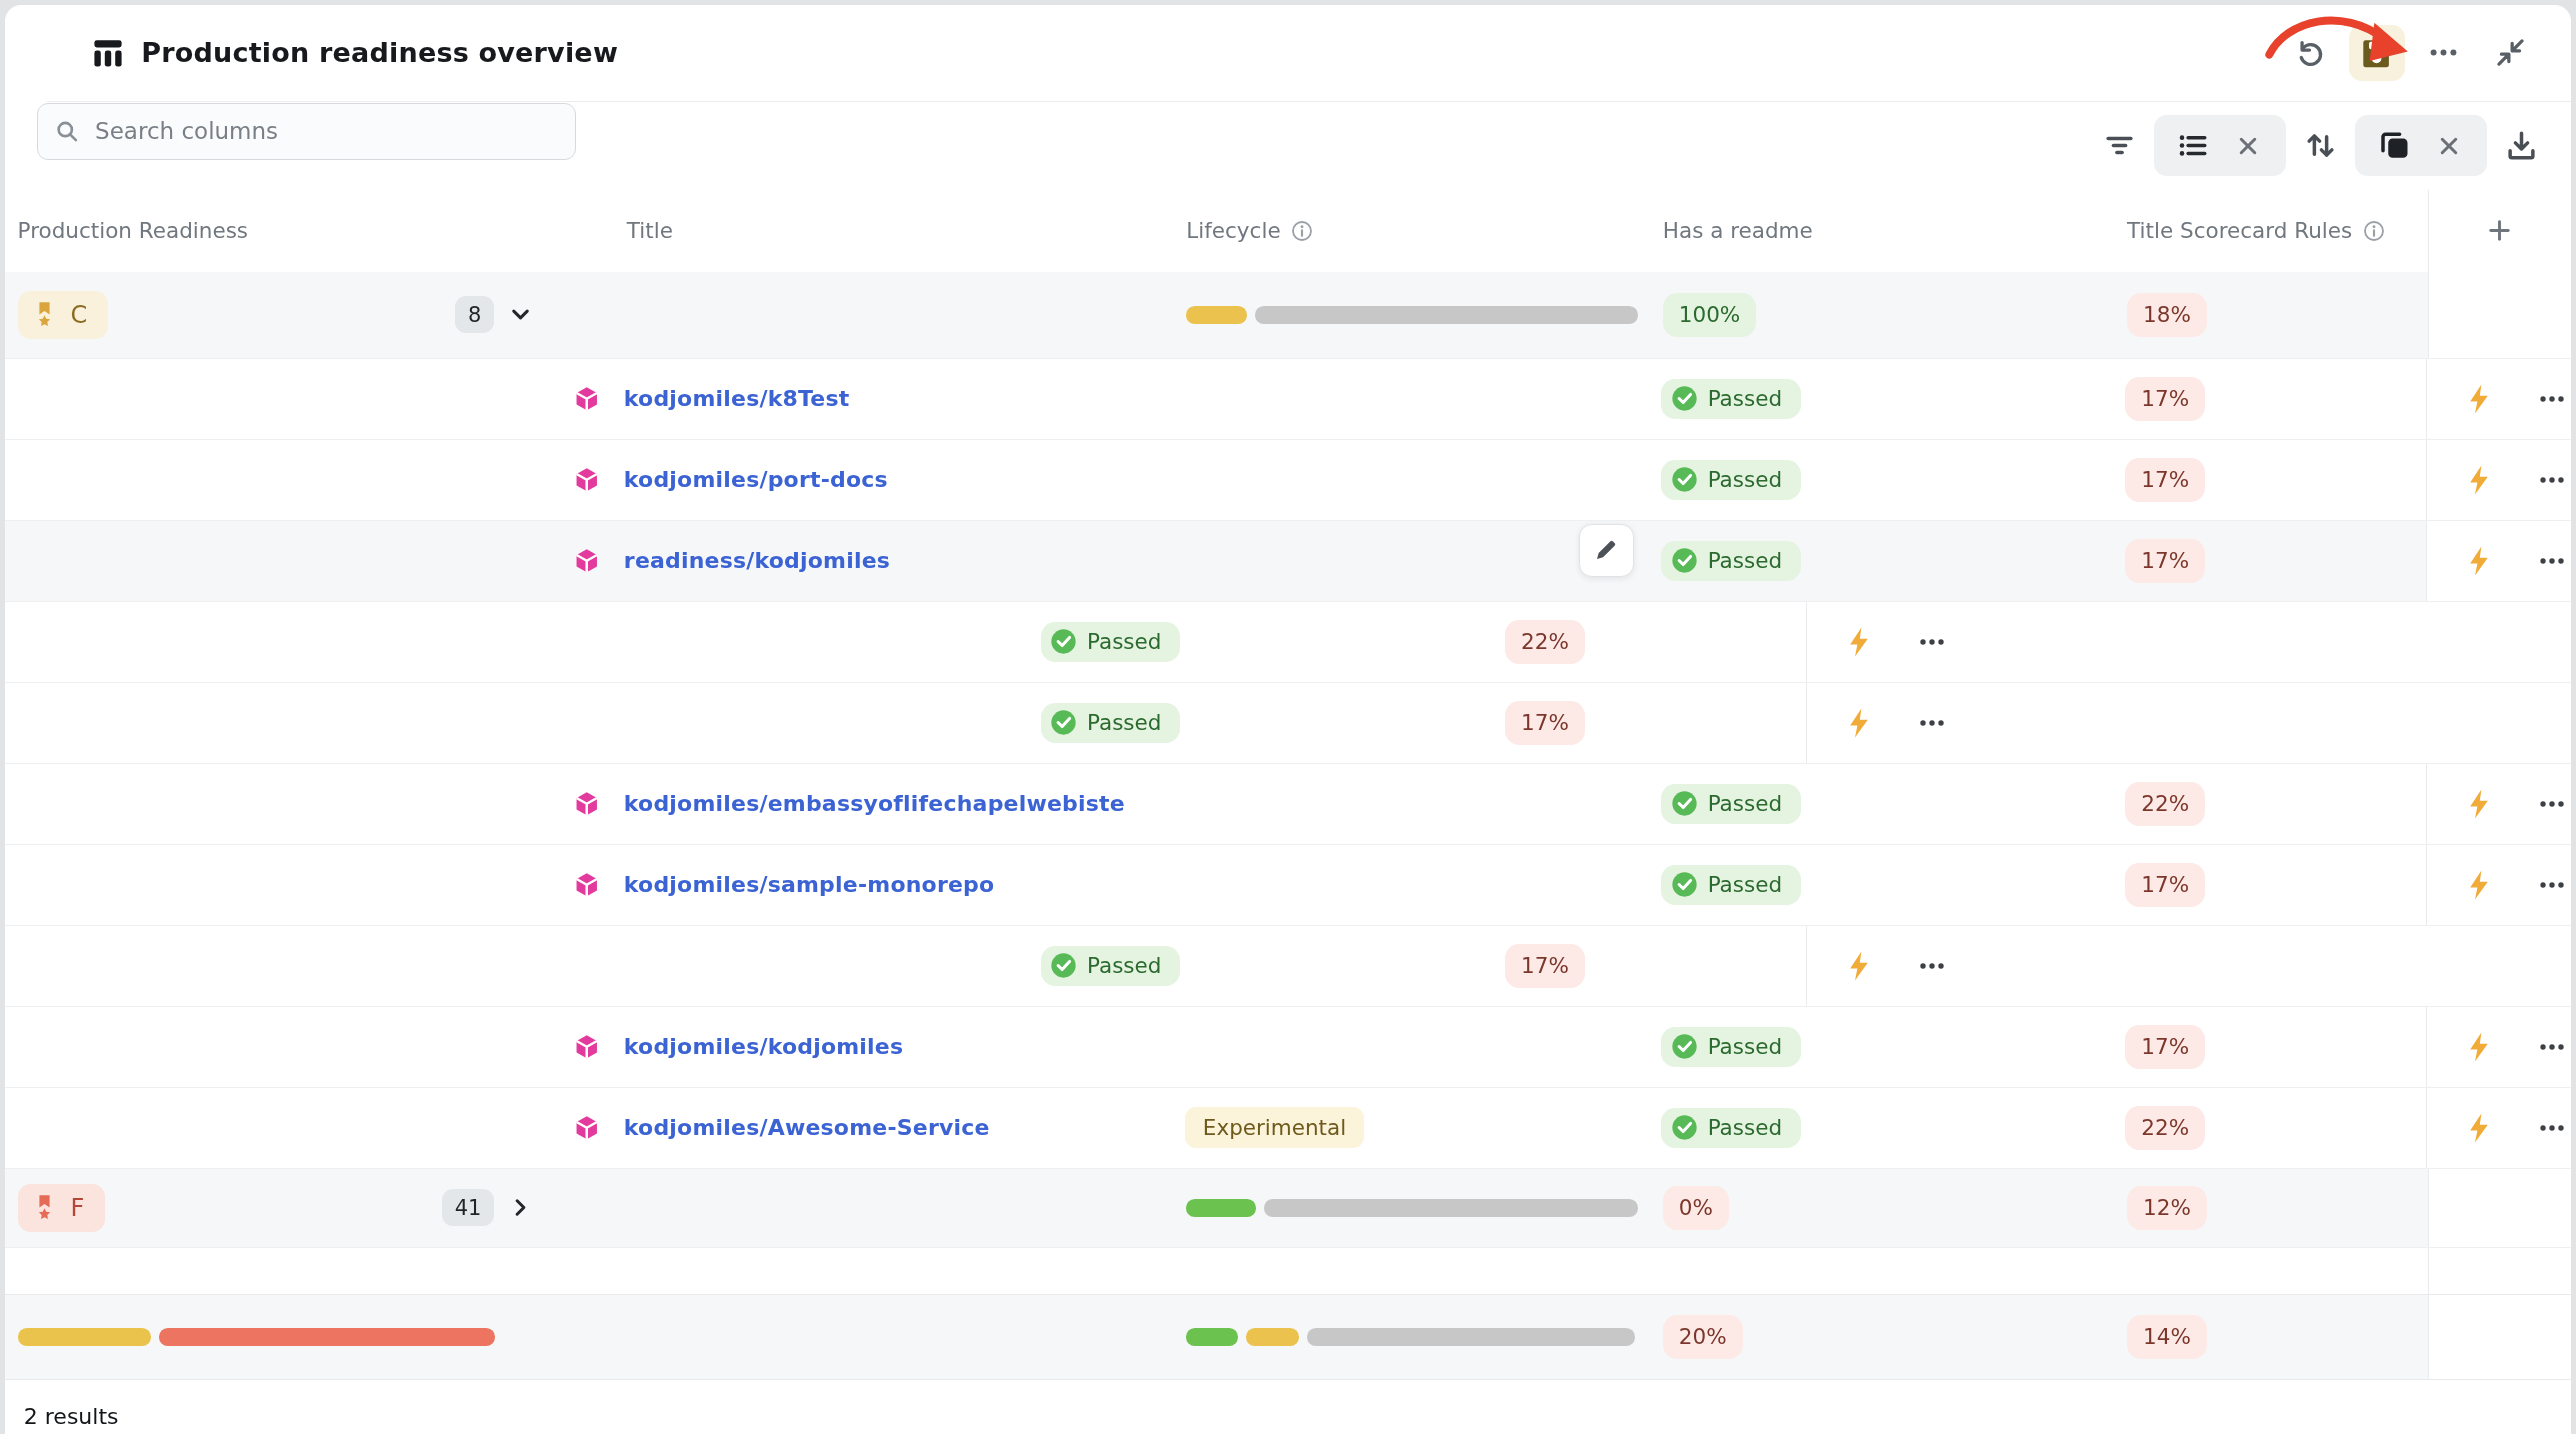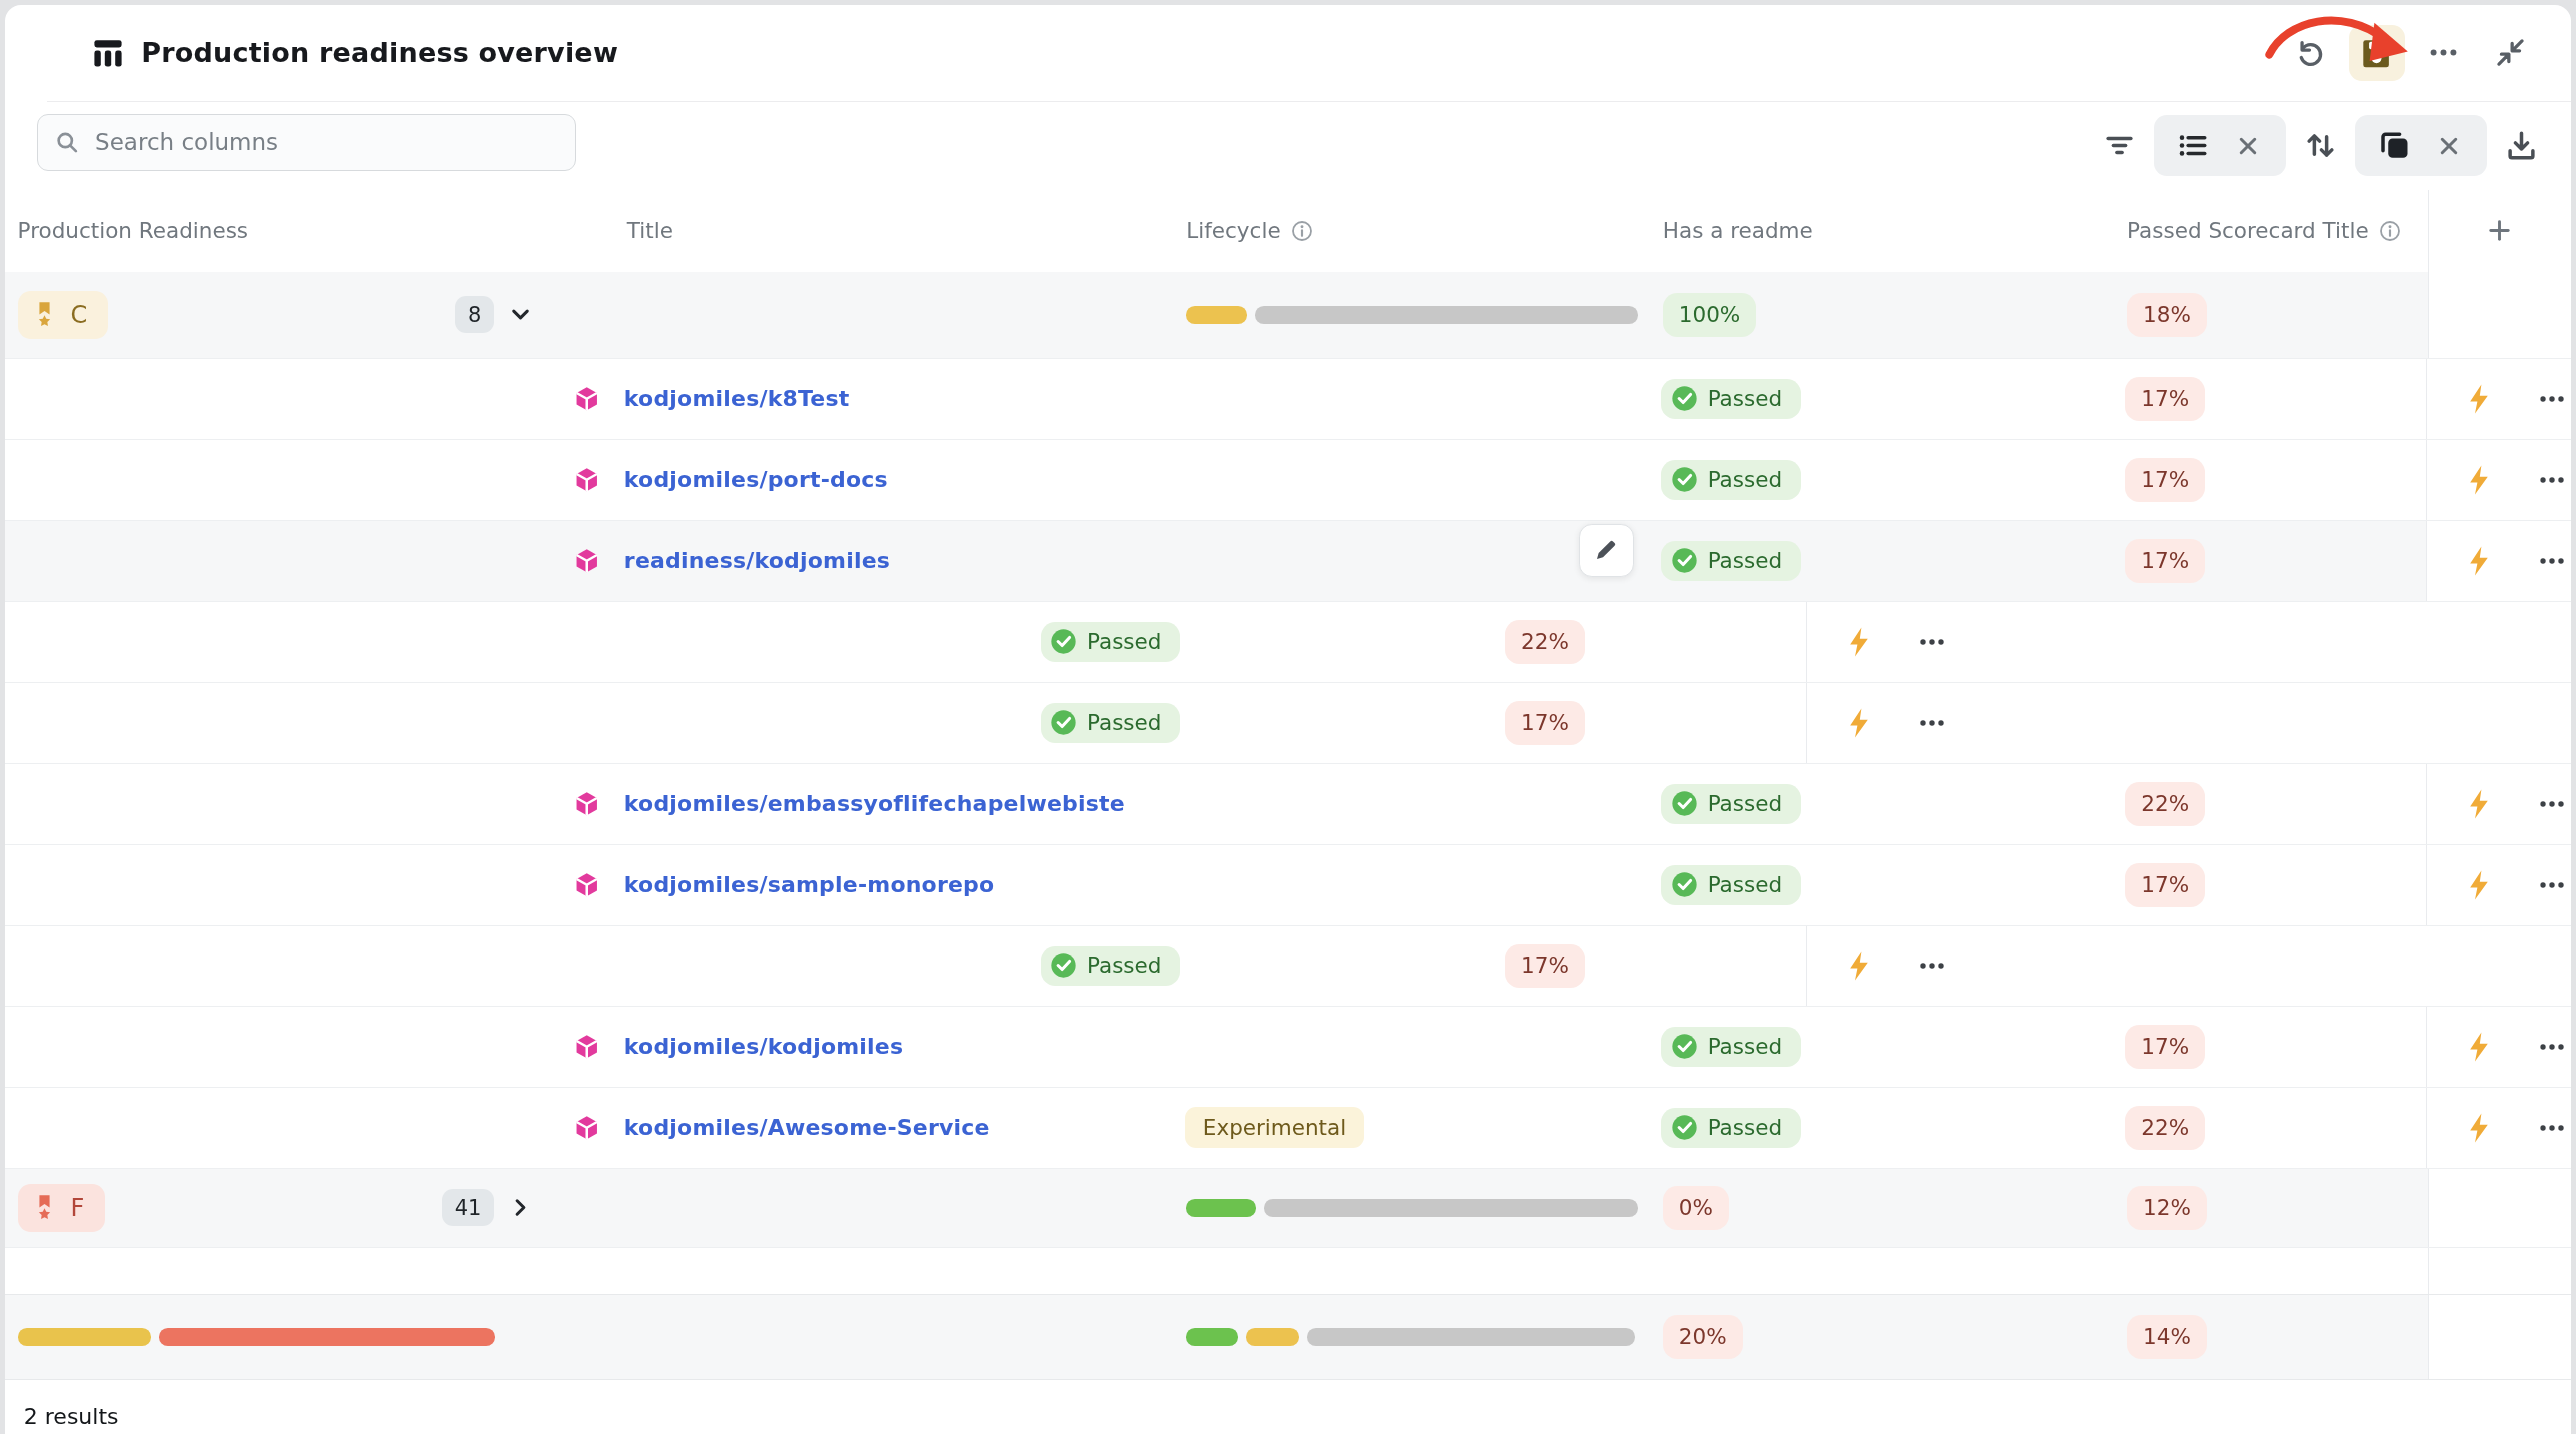--- a/index.html
+++ b/index.html
@@ -9,21 +9,21 @@
   .titlebar{position:relative;height:96px;display:flex;align-items:center;border-bottom:1.6px solid #ececee;margin-left:42px;}
   .titlebar .left{display:flex;align-items:center;gap:17.5px;padding-left:45px;}
   .page-title{font-size:27px;font-weight:600;color:#17191d;letter-spacing:0.2px;}
   .tb-actions{position:absolute;right:32px;top:0;height:96px;display:flex;align-items:center;gap:11px;}
   .iconbtn{width:56px;height:56px;border-radius:12.8px;display:flex;align-items:center;justify-content:center;color:#595f66;}
   .iconbtn.save-active{background:#f8f1de;color:#6b5a1e;}
   .annotation{position:absolute;left:2208px;top:0;width:191px;height:96px;pointer-events:none;}
 
   
   .toolbar{position:relative;height:88px;display:flex;align-items:center;}
-  .search{position:absolute;left:32px;top:12px;width:539px;height:57px;box-sizing:border-box;border:1.6px solid #d7dadd;border-radius:11px;background:#fafbfc;display:flex;align-items:center;padding:0 16px;gap:12.8px;}
+  .search{position:absolute;left:32px;top:1px;width:539px;height:57px;box-sizing:border-box;border:1.6px solid #d7dadd;border-radius:11px;background:#fafbfc;display:flex;align-items:center;padding:0 16px;gap:12.8px;}
   .search input{border:0;outline:0;background:transparent;font:400 23px "DejaVu Sans","Liberation Sans",sans-serif;color:#3d4348;width:100%;}
   .search input::placeholder{color:#787f86;}
   .tools{position:absolute;right:29px;top:0;height:88px;display:flex;align-items:center;gap:14.3px;}
   .toolpill{display:flex;align-items:center;gap:14.3px;background:#eef0f2;border-radius:12.8px;height:61px;padding:0 17.5px;}
   .tool{display:flex;align-items:center;justify-content:center;color:#4a4f55;width:41px;height:41px;}
 
   
   .thead{display:flex;height:82px;align-items:center;color:#70777e;font-size:21.5px;}
   .c{box-sizing:border-box;display:flex;align-items:center;}
   .c1{width:542px;padding-left:12.8px;text-align:center;}
@@ -268,21 +268,21 @@
         <svg width="24" height="24" style="color:#9aa0a6" viewBox="0 0 30 30">
               <use href="#s-info"></use>
             </svg>
           </span>
       </div>
       <div class="c c4">
           <span>Has a readme</span>
         </div>
       <div class="c c5">
         <span class="hlabel">
-            <span>Passed Scorecard Title</span>
+            <span>Title Scorecard Rules</span>
         <svg width="24" height="24" style="color:#9aa0a6" viewBox="0 0 30 30">
               <use href="#s-info"></use>
             </svg>
           </span>
       </div>
       <div class="c c6">
           <svg width="29" height="29" style="color:#6e757d" viewBox="0 0 36 36">
             <use href="#s-plus"></use>
           </svg>
         </div>

